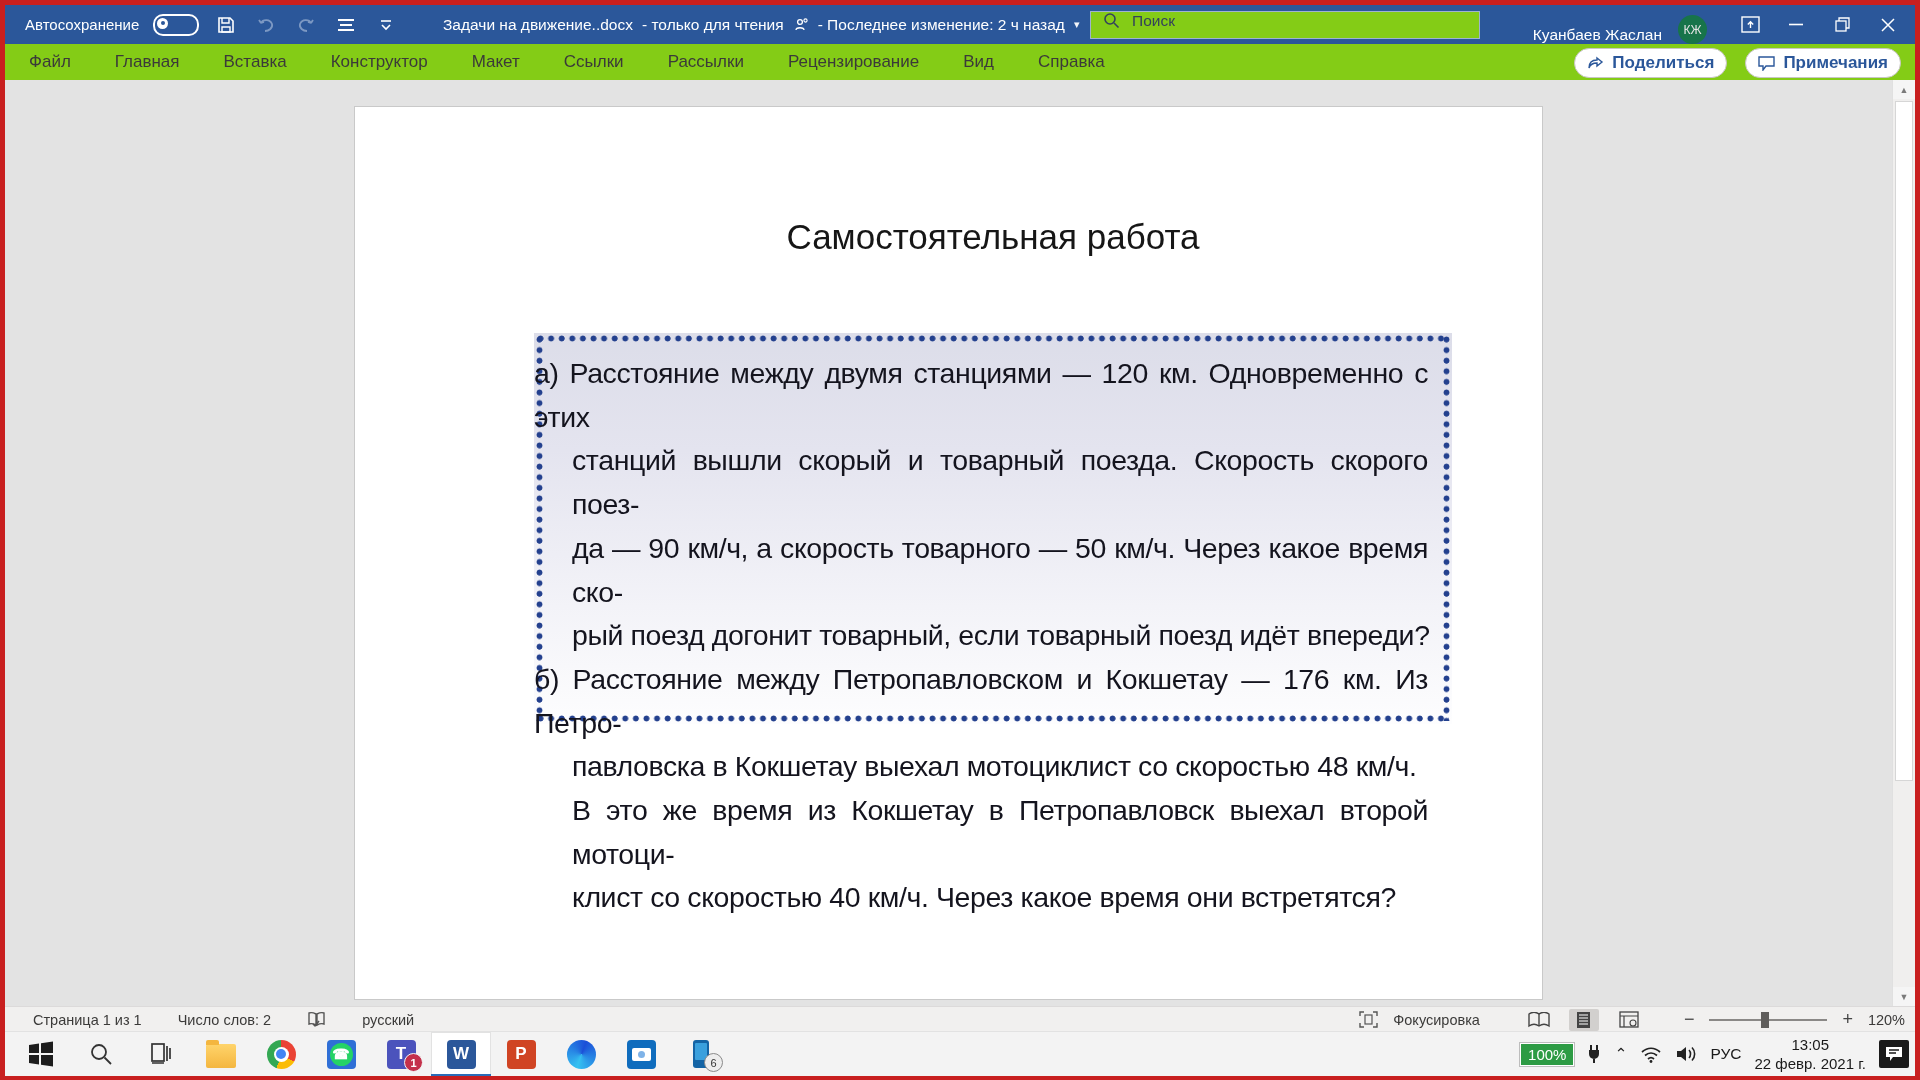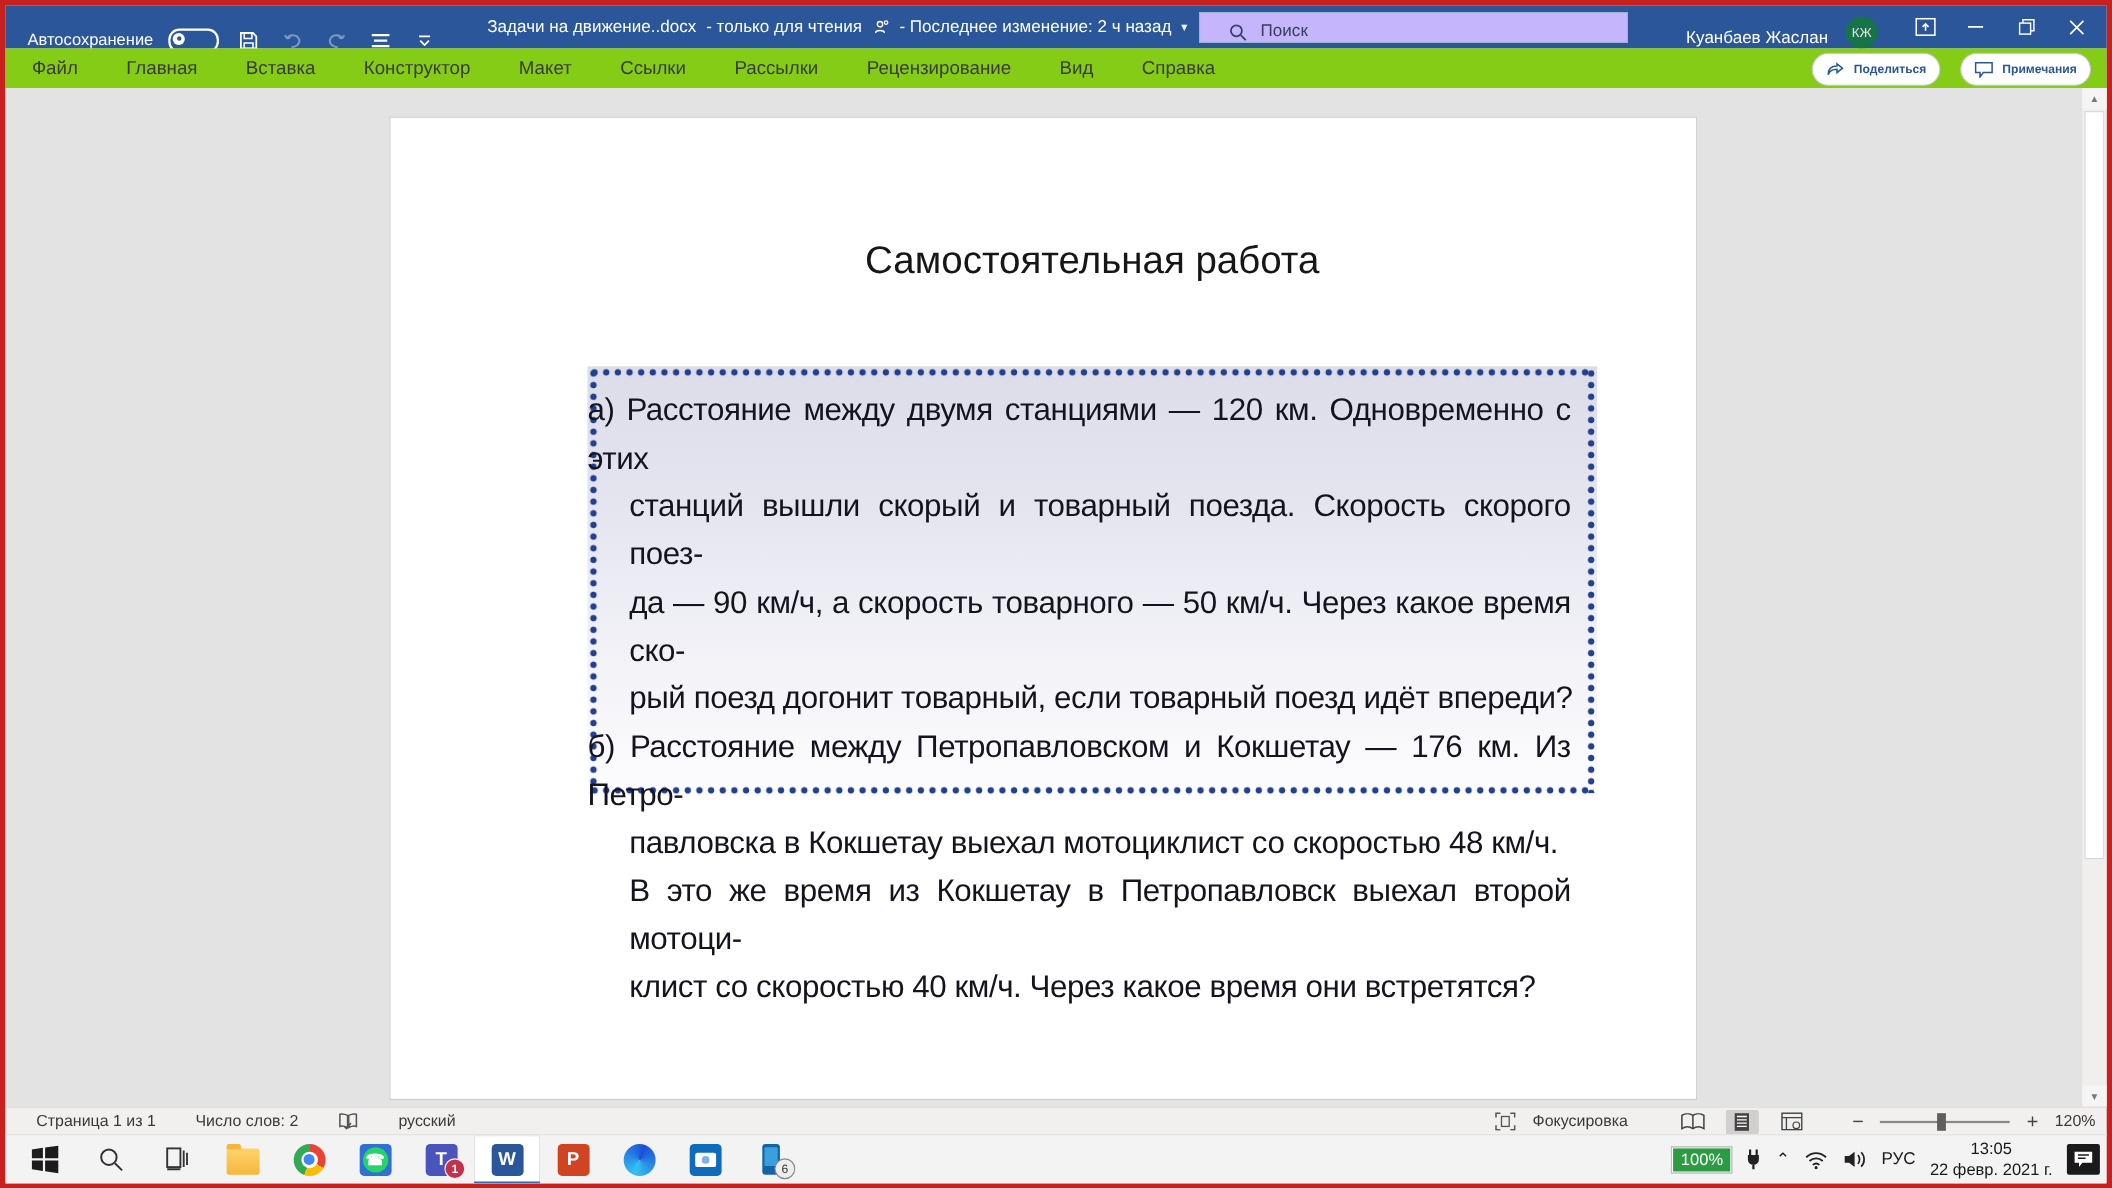--- a/index.html
+++ b/index.html
@@ -1,38 +1,38 @@
 <!DOCTYPE html>
 <html><head>
 <meta charset="utf-8">
 <style>
   html,body{margin:0;padding:0;background:#000;}
   body{width:1920px;height:1080px;overflow:hidden;font-family:"Liberation Sans",sans-serif;}
   .screen{position:relative;width:1920px;height:1080px;box-sizing:border-box;border:5px solid #c81f1f;background:#e3e3e3;}
   
   .titlebar{position:absolute;left:0;top:0;right:0;height:39px;background:#2b579a;color:#fff;}
-  .tb-left{position:absolute;left:20px;top:12px;height:39px;display:flex;align-items:center;gap:14px;}
+  .tb-left{position:absolute;left:20px;top:0;height:39px;display:flex;align-items:center;gap:14px;}
   .autosave-label{font-size:15px;}
   .toggle{width:42px;height:18px;border:2px solid #fff;border-radius:10px;position:relative;}
   .toggle .knob{position:absolute;left:2px;top:2px;width:11px;height:11px;border-radius:50%;background:#fff;}
   .toggle .knob:after{content:"";position:absolute;left:3.5px;top:3.5px;width:4px;height:4px;border-radius:50%;background:#2b579a;}
   .qa-icon{display:flex;align-items:center;justify-content:center;width:26px;height:26px;}
   .dim{opacity:.45;}
   .tb-title{position:absolute;left:438px;top:0;height:39px;display:flex;align-items:center;gap:9px;font-size:15.5px;white-space:nowrap;}
   .caret{font-size:11px;opacity:.95;}
-  .searchbox{position:absolute;left:1085px;top:6px;width:390px;height:28px;background:#c4b5fd;border:1px solid #9fb2cf;display:flex;align-items:flex-end;gap:12px;padding-left:26px;box-sizing:border-box;color:#33415c;font-size:15.5px;}
+  .searchbox{position:absolute;left:1085px;top:6px;width:390px;height:28px;background:#84cc16;border:1px solid #9fb2cf;display:flex;align-items:flex-start;gap:12px;padding-left:12px;box-sizing:border-box;color:#33415c;font-size:15.5px;}
   .tb-right{position:absolute;right:4px;top:0;height:39px;display:flex;align-items:flex-end;}
   .user-name{font-size:15.5px;margin-right:16px;white-space:nowrap;}
   .avatar{width:29px;height:29px;border-radius:50%;background:#17744a;color:#e5e5e5;font-size:12px;display:flex;align-items:center;justify-content:center;margin-right:20px;}
   .winbtn{width:46px;height:39px;display:flex;align-items:center;justify-content:center;}
   
   .ribbonbar{position:absolute;left:0;top:39px;right:0;height:36px;background:#84cc16;border-bottom:1px solid #e1dfdd;}
   .tabs{position:absolute;left:24px;top:0;height:36px;display:flex;align-items:center;gap:44px;font-size:17px;color:#3b3a39;}
   .ribbon-actions{position:absolute;right:14px;top:4px;display:flex;gap:18px;}
-  .rb-btn{display:flex;align-items:center;gap:8px;background:#fff;border:1px solid #c8c6c4;border-radius:15px;height:28px;padding:0 12px;color:#2b579a;font-weight:bold;font-size:11px;}
+  .rb-btn{display:flex;align-items:center;gap:8px;background:#fff;border:1px solid #c8c6c4;border-radius:15px;height:28px;padding:0 12px;color:#2b579a;font-weight:bold;font-size:17px;}
   
   .docarea{position:absolute;left:0;top:75px;right:0;height:926px;background:#e3e3e3;}
   .page{position:absolute;left:349px;top:26px;width:1189px;height:894px;background:#fff;border:1px solid #c9c9c9;box-sizing:border-box;}
   .doc-heading{position:absolute;left:179px;top:110px;width:918px;text-align:center;font-size:35px;color:#161616;}
   .problem-box{position:absolute;left:179px;top:226px;width:918px;height:391px;box-sizing:border-box;
     background:linear-gradient(180deg,#dcdde9 0%,#e4e4ef 30%,#f3f3f8 70%,#fdfdfe 100%);}
   .dots-h{position:absolute;left:3px;right:3px;height:7px;background-image:radial-gradient(circle at 3.5px 3.5px,#23408e 2.6px,transparent 3.3px);background-size:10.6px 7px;background-repeat:repeat-x;}
   .dots-v{position:absolute;top:3px;bottom:3px;width:7px;background-image:radial-gradient(circle at 3.5px 3.5px,#23408e 2.6px,transparent 3.3px);background-size:7px 10.6px;background-repeat:repeat-y;}
   .d-top{top:2px}.d-bot{bottom:2px}.d-left{left:2px}.d-right{right:2px}
   .problem-text{position:absolute;left:0;right:0;top:19px;}

